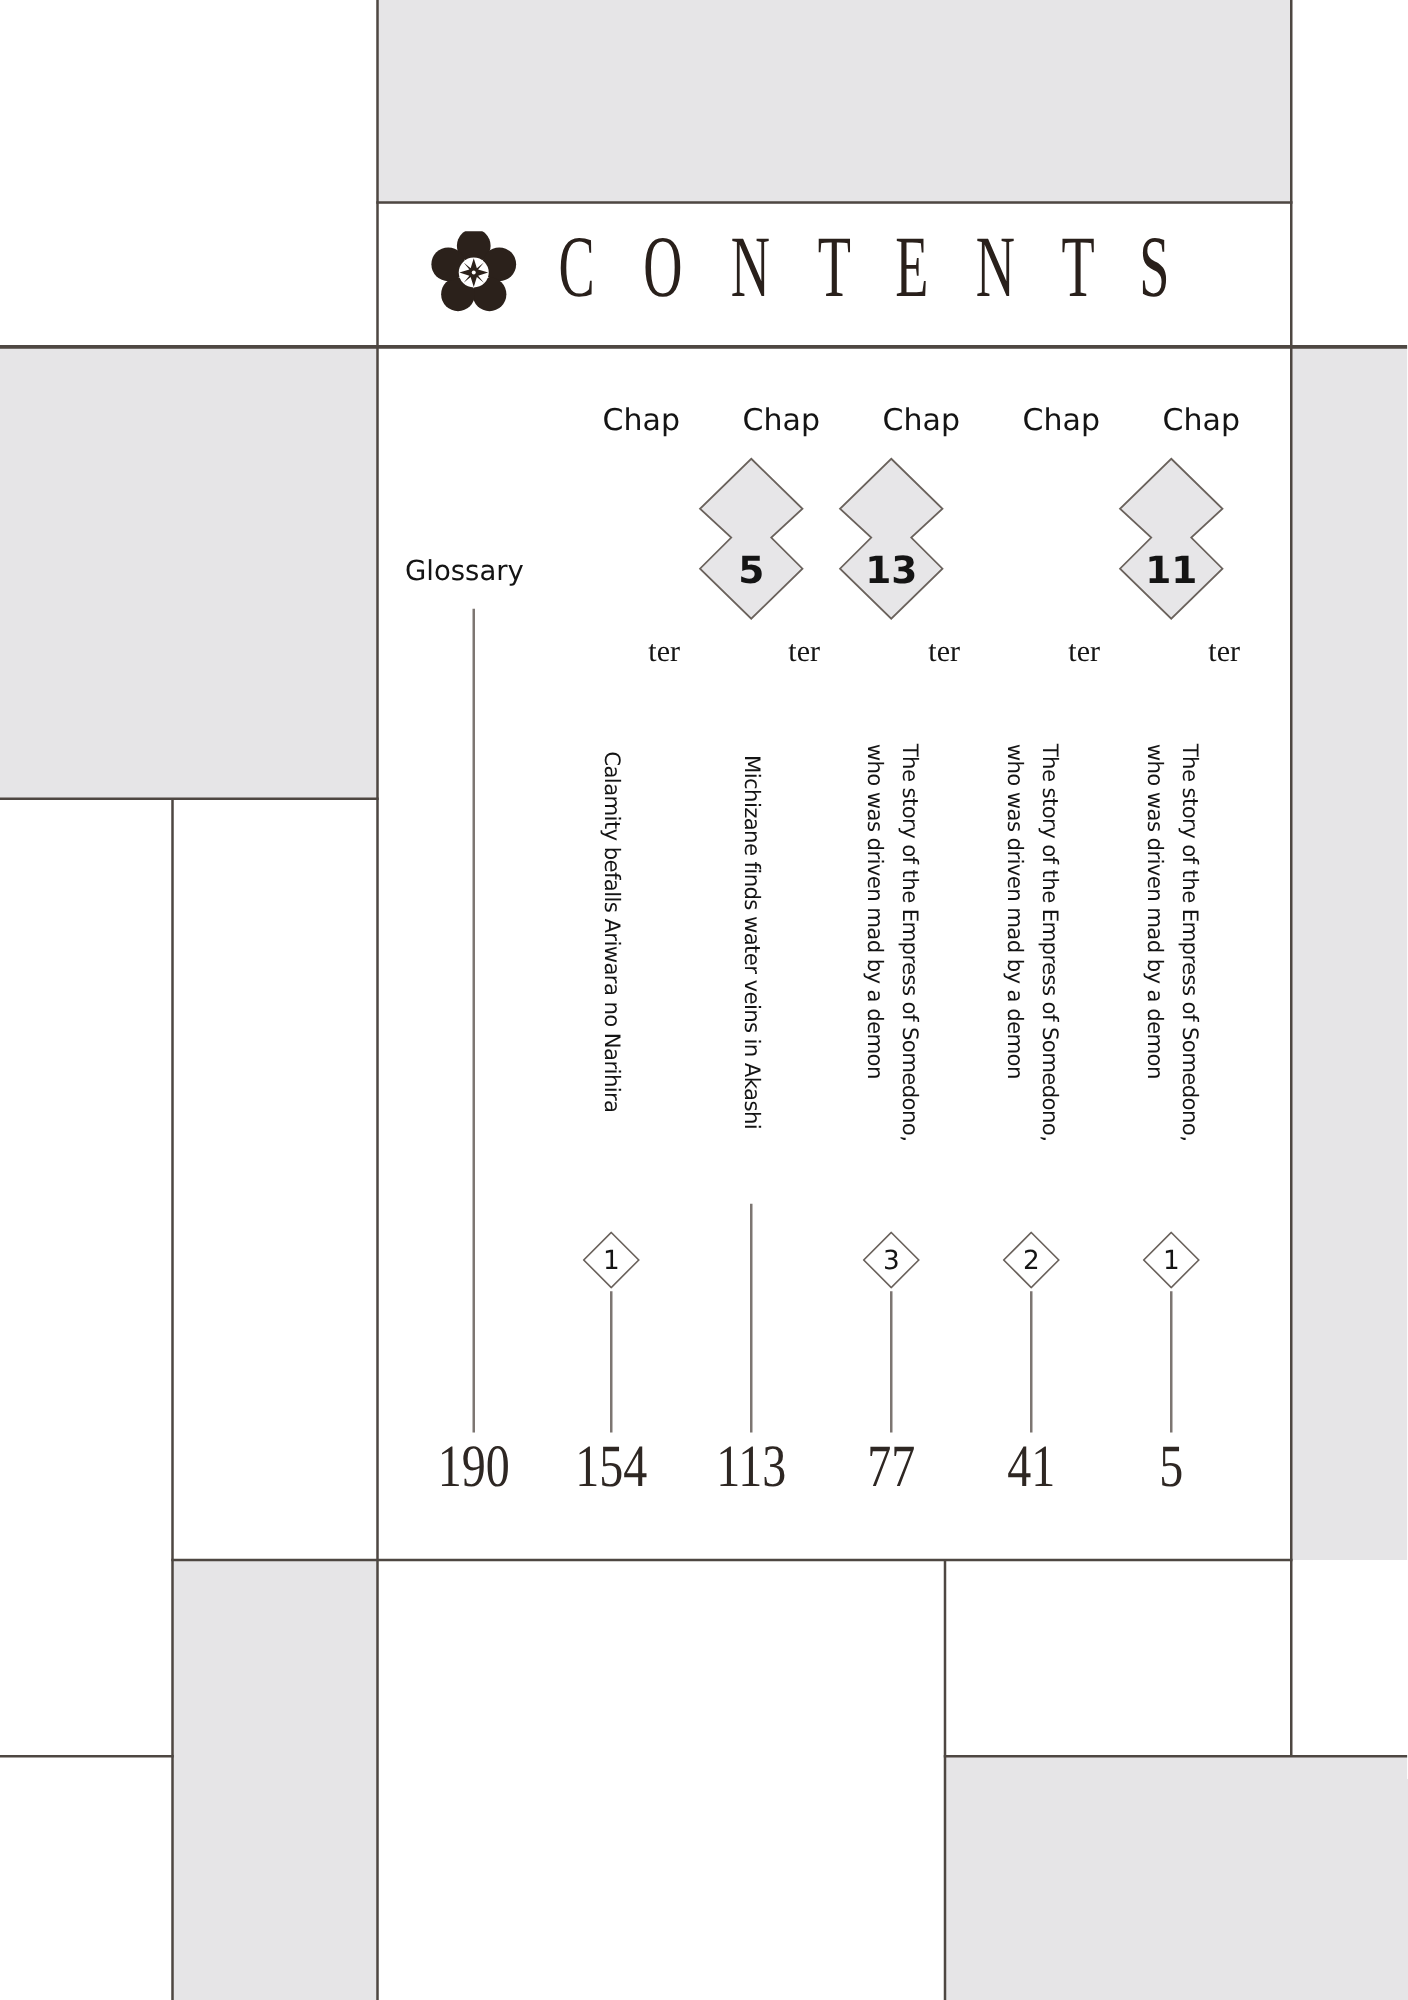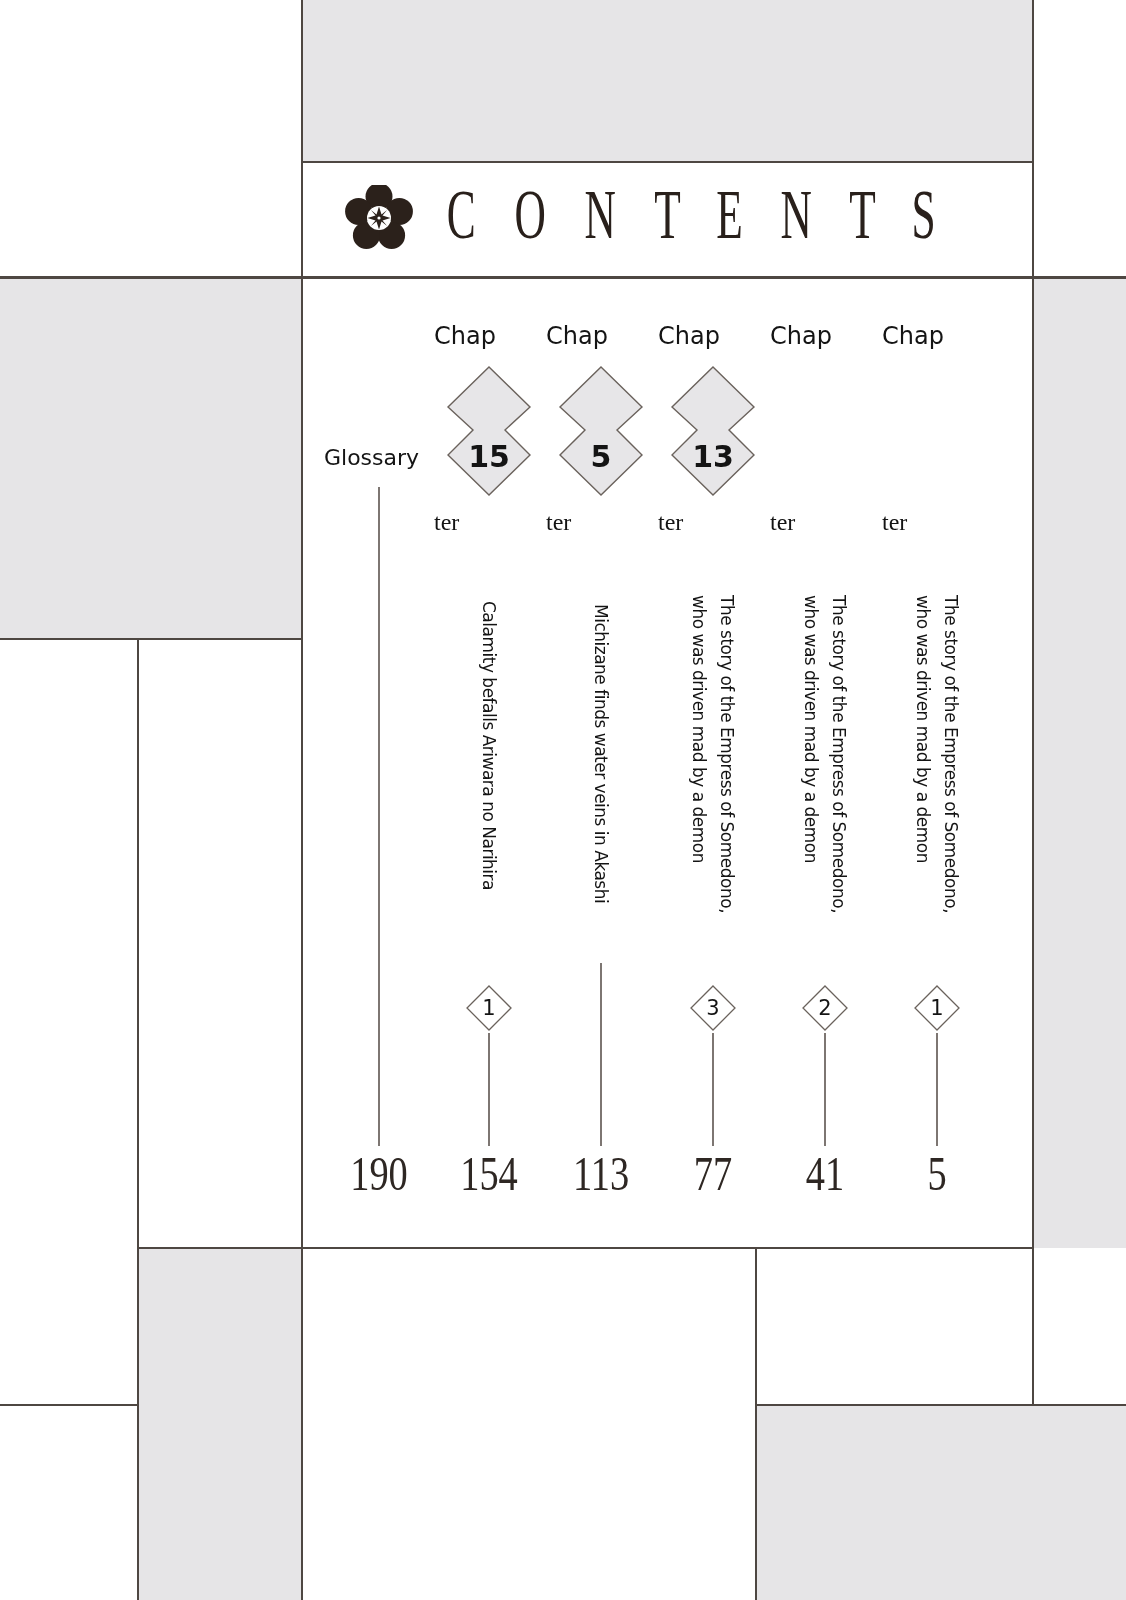--- a/index.html
+++ b/index.html
@@ -21,21 +21,21 @@
   }
   .title-letter{
     font-family:"Liberation Serif","DejaVu Serif",serif;
     font-size:70px;line-height:70px;color:#29201b;
     transform:scaleX(0.62);transform-origin:center;
   }
   .emblem{position:absolute;left:344px;top:185px;}
   
   .col{position:absolute;top:315px;width:110px;height:910px;}
   .chap-label,.ter-label{
-    position:absolute;left:0;width:100%;text-align:left;
+    position:absolute;left:0;width:100%;text-align:right;
     font-size:24px;line-height:30px;color:#141414;
   }
   .chap-label{top:6px;}
   .ter-label{top:192px;font-family:Liberation Serif, serif;}
   .marker{position:absolute;left:50%;top:50px;transform:translateX(-50%);width:90px;height:134px;}
   .chap-num{
     position:absolute;left:0;top:74px;width:100%;text-align:center;
     font-size:30px;line-height:36px;font-weight:bold;color:#141414;
   }
   .vtext{
@@ -107,106 +107,106 @@
   </div>
 
   <div class="col" style="left:324px">
     <div class="glossary-label">Glossary</div>
     <div class="connector" style="top:172px;height:659px"></div>
     <div class="page-num">190</div>
   </div>
 
   <div class="col" style="left:434px">
     <div class="chap-label">Chap</div>
+    <div class="ter-label">ter</div>
+    <div class="vtext" style="top:286px">
+      <div>Calamity befalls Ariwara no Narihira</div>
+    </div>
+    <div class="part-diamond">
+      <svg viewBox="0 0 46 46" width="46" height="46">
+        <polygon points="23,1 45,23 23,45 1,23" fill="#ffffff" stroke="#6a625c" stroke-width="1.3"></polygon>
+      </svg>
+      <span class="part-num">1</span>
+    </div>
+    <div class="connector" style="top:718px;height:113px"></div>
+    <div class="page-num">154</div>
+  </div>
+
+  <div class="col" style="left:546px">
+    <div class="chap-label">Chap</div>
     <div class="marker">
       <svg viewBox="-45 -2 90 134" width="90" height="134">
         <polygon points="0,0 41,40 16,63 41,88 0,128 -41,88 -16,63 -41,40" fill="#e7e6e8" stroke="#6a625c" stroke-width="1.4"></polygon>
       </svg>
-      <span class="chap-num">15</span>
-    </div>
-    <div class="ter-label">ter</div>
-    <div class="vtext" style="top:286px">
-      <div>Calamity befalls Ariwara no Narihira</div>
-    </div>
-    <div class="part-diamond">
-      <svg viewBox="0 0 46 46" width="46" height="46">
-        <polygon points="23,1 45,23 23,45 1,23" fill="#ffffff" stroke="#6a625c" stroke-width="1.3"></polygon>
-      </svg>
-      <span class="part-num">1</span>
-    </div>
-    <div class="connector" style="top:718px;height:113px"></div>
-    <div class="page-num">154</div>
-  </div>
-
-  <div class="col" style="left:546px">
+      <span class="chap-num">5</span>
+    </div>
+    <div class="ter-label">ter</div>
+    <div class="vtext" style="top:289px">
+      <div>Michizane finds water veins in Akashi</div>
+    </div>
+    <div class="connector" style="top:648px;height:183px"></div>
+    <div class="page-num">113</div>
+  </div>
+
+  <div class="col" style="left:658px">
     <div class="chap-label">Chap</div>
     <div class="marker">
       <svg viewBox="-45 -2 90 134" width="90" height="134">
         <polygon points="0,0 41,40 16,63 41,88 0,128 -41,88 -16,63 -41,40" fill="#e7e6e8" stroke="#6a625c" stroke-width="1.4"></polygon>
       </svg>
-      <span class="chap-num">5</span>
-    </div>
-    <div class="ter-label">ter</div>
-    <div class="vtext" style="top:289px">
-      <div>Michizane finds water veins in Akashi</div>
-    </div>
-    <div class="connector" style="top:648px;height:183px"></div>
-    <div class="page-num">113</div>
-  </div>
-
-  <div class="col" style="left:658px">
+      <span class="chap-num">13</span>
+    </div>
+    <div class="ter-label">ter</div>
+    <div class="vtext" style="top:280px">
+      <div>The story of the Empress of Somedono,</div>
+      <div>who was driven mad by a demon</div>
+    </div>
+    <div class="part-diamond">
+      <svg viewBox="0 0 46 46" width="46" height="46">
+        <polygon points="23,1 45,23 23,45 1,23" fill="#ffffff" stroke="#6a625c" stroke-width="1.3"></polygon>
+      </svg>
+      <span class="part-num">3</span>
+    </div>
+    <div class="connector" style="top:718px;height:113px"></div>
+    <div class="page-num">77</div>
+  </div>
+
+  <div class="col" style="left:770px">
+    <div class="chap-label">Chap</div>
+    <div class="ter-label">ter</div>
+    <div class="vtext" style="top:280px">
+      <div>The story of the Empress of Somedono,</div>
+      <div>who was driven mad by a demon</div>
+    </div>
+    <div class="part-diamond">
+      <svg viewBox="0 0 46 46" width="46" height="46">
+        <polygon points="23,1 45,23 23,45 1,23" fill="#ffffff" stroke="#6a625c" stroke-width="1.3"></polygon>
+      </svg>
+      <span class="part-num">2</span>
+    </div>
+    <div class="connector" style="top:718px;height:113px"></div>
+    <div class="page-num">41</div>
+  </div>
+
+  <div class="col" style="left:882px">
     <div class="chap-label">Chap</div>
     <div class="marker">
       <svg viewBox="-45 -2 90 134" width="90" height="134">
         <polygon points="0,0 41,40 16,63 41,88 0,128 -41,88 -16,63 -41,40" fill="#e7e6e8" stroke="#6a625c" stroke-width="1.4"></polygon>
       </svg>
-      <span class="chap-num">13</span>
+      <span class="chap-num">11</span>
     </div>
     <div class="ter-label">ter</div>
     <div class="vtext" style="top:280px">
       <div>The story of the Empress of Somedono,</div>
       <div>who was driven mad by a demon</div>
     </div>
     <div class="part-diamond">
       <svg viewBox="0 0 46 46" width="46" height="46">
         <polygon points="23,1 45,23 23,45 1,23" fill="#ffffff" stroke="#6a625c" stroke-width="1.3"></polygon>
       </svg>
-      <span class="part-num">3</span>
-    </div>
-    <div class="connector" style="top:718px;height:113px"></div>
-    <div class="page-num">77</div>
-  </div>
-
-  <div class="col" style="left:770px">
-    <div class="chap-label">Chap</div>
-    <div class="ter-label">ter</div>
-    <div class="vtext" style="top:280px">
-      <div>The story of the Empress of Somedono,</div>
-      <div>who was driven mad by a demon</div>
-    </div>
-    <div class="part-diamond">
-      <svg viewBox="0 0 46 46" width="46" height="46">
-        <polygon points="23,1 45,23 23,45 1,23" fill="#ffffff" stroke="#6a625c" stroke-width="1.3"></polygon>
-      </svg>
-      <span class="part-num">2</span>
-    </div>
-    <div class="connector" style="top:718px;height:113px"></div>
-    <div class="page-num">41</div>
-  </div>
-
-  <div class="col" style="left:882px">
-    <div class="chap-label">Chap</div>
-    <div class="ter-label">ter</div>
-    <div class="vtext" style="top:280px">
-      <div>The story of the Empress of Somedono,</div>
-      <div>who was driven mad by a demon</div>
-    </div>
-    <div class="part-diamond">
-      <svg viewBox="0 0 46 46" width="46" height="46">
-        <polygon points="23,1 45,23 23,45 1,23" fill="#ffffff" stroke="#6a625c" stroke-width="1.3"></polygon>
-      </svg>
       <span class="part-num">1</span>
     </div>
     <div class="connector" style="top:718px;height:113px"></div>
     <div class="page-num">5</div>
   </div>
 
 </div>
 
 </body></html>

